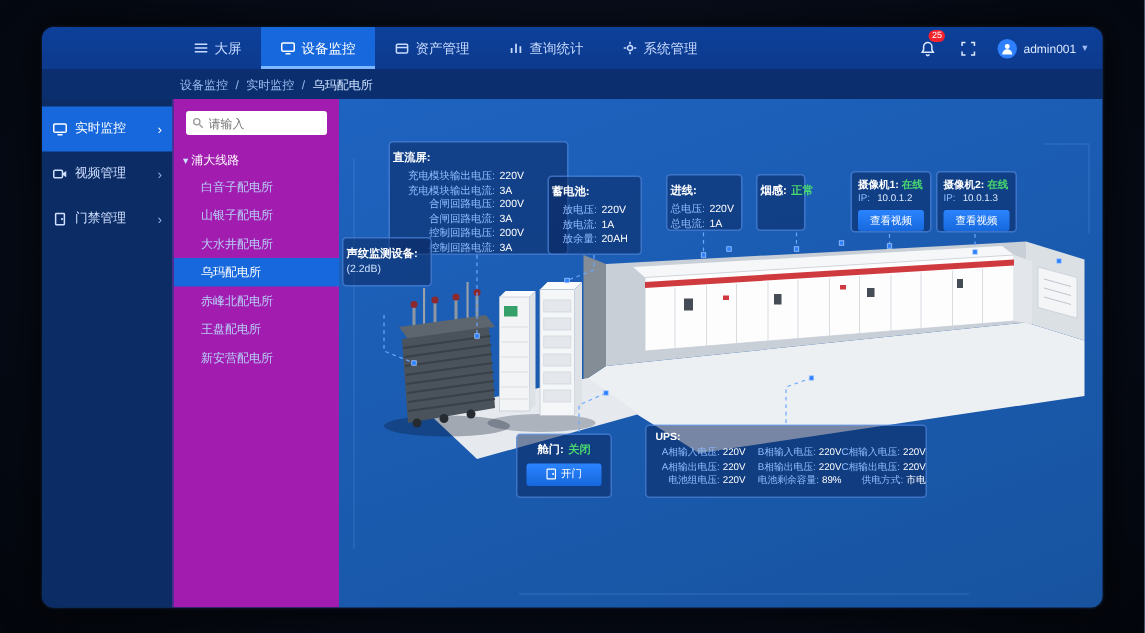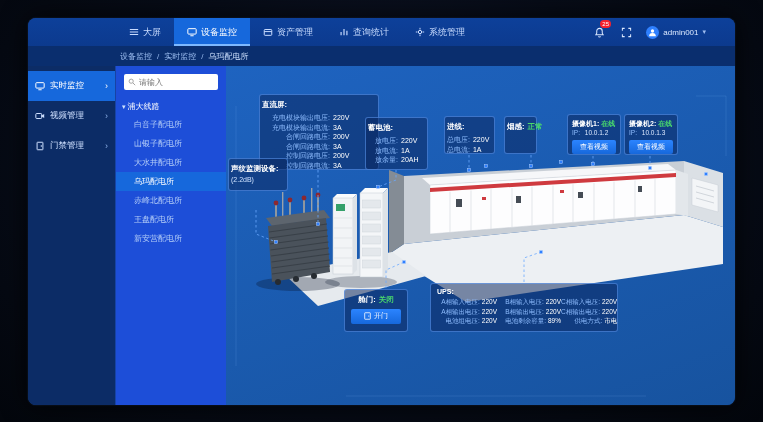--- a/index.html
+++ b/index.html
@@ -13,21 +13,21 @@
     position:absolute; left:28px; top:18px; width:707px; height:387px;
     border-radius:8px; overflow:hidden; background:#0e3a86;
     box-shadow:0 0 26px rgba(0,0,0,.85), 0 0 2px rgba(90,140,220,.4);
   }
   
   .topnav { height:28px; background:linear-gradient(180deg,#0d409a,#0c3a8e); display:flex; align-items:stretch; }
   .nav-gap { width:88px; }
   .nav-item { display:flex; align-items:center; gap:4px; padding:0 13px; font-size:9px; color:#c9dcff; cursor:pointer; white-space:nowrap; }
   .nav-item.active { background:#1668dc; color:#fff; box-shadow: inset 0 -2px 0 #7db8ff; }
   .nav-item svg { width:10px; height:10px; }
-  .nav-right { margin-left:auto; display:flex; align-items:center; gap:13px; padding-right:29px; }
+  .nav-right { margin-left:auto; display:flex; align-items:center; gap:13px; padding-right:10px; }
   .iconbtn { position:relative; width:14px; height:14px; display:flex; align-items:center; justify-content:center; cursor:pointer; }
   .badge {
     position:absolute; top:-5px; left:8px; background:#f5222d; color:#fff;
     font-size:6px; line-height:8px; padding:0 2px; border-radius:5px; min-width:10px; text-align:center;
   }
   .user { display:flex; align-items:center; gap:4px; color:#dce9ff; font-size:8px; cursor:pointer; }
   .avatar { width:13px; height:13px; border-radius:50%; background:#2f80ff; display:flex; align-items:center; justify-content:center; }
   .caret { font-size:7px; color:#9fbdf0; }
   
   .breadcrumb { height:20px; background:#0a2e6e; display:flex; align-items:center; padding-left:92px; gap:5px; font-size:8px; color:#9cbdf0; }
@@ -35,21 +35,21 @@
   .crumb:last-child { color:#cfe2ff; }
   
   .body-row { display:flex; height:339px; }
   .sidebar { width:87px; background:#0c2c66; padding-top:5px; flex:none; }
   .side-item { height:30px; display:flex; align-items:center; padding:0 7px; gap:5px; color:#cfe0ff; font-size:8.5px; cursor:pointer; }
   .side-item.active { background:#1668dc; color:#fff; }
   .side-item svg { width:10px; height:10px; flex:none; }
   .side-item .chev { margin-left:auto; font-size:9px; color:#8fb3ea; }
   .side-item.active .chev { color:#fff; }
   
-  .tree { width:111px; background:#1d4ed8; flex:none; border-left:1px solid rgba(20,60,130,.6); }
+  .tree { width:111px; background:#a21caf; flex:none; border-left:1px solid rgba(20,60,130,.6); }
   .search { margin:8px 8px 7px; height:16px; background:#fff; border-radius:2px; display:flex; align-items:center; padding:0 4px; gap:3px; }
   .search svg { width:8px; height:8px; flex:none; }
   .search input { border:0; outline:0; width:100%; font-size:8px; color:#444; background:transparent; font-family:"Liberation Sans",sans-serif; }
   .tree-group { font-size:8px; color:#fff; padding:4px 6px 3px; cursor:pointer; white-space:nowrap; }
   .tree-group::before { content:"▾ "; font-size:7px; color:#cfe2ff; }
   .tree-item { font-size:8px; color:#b7d0f8; padding:4px 4px 4px 18px; cursor:pointer; white-space:nowrap; }
   .tree-item.selected { background:#1668dc; color:#fff; }
   
   .main { flex:1; position:relative; background:linear-gradient(160deg,#1e63c0 0%,#17539f 100%); overflow:hidden; }
   .scene { position:absolute; left:0; top:0; width:100%; height:100%; }

